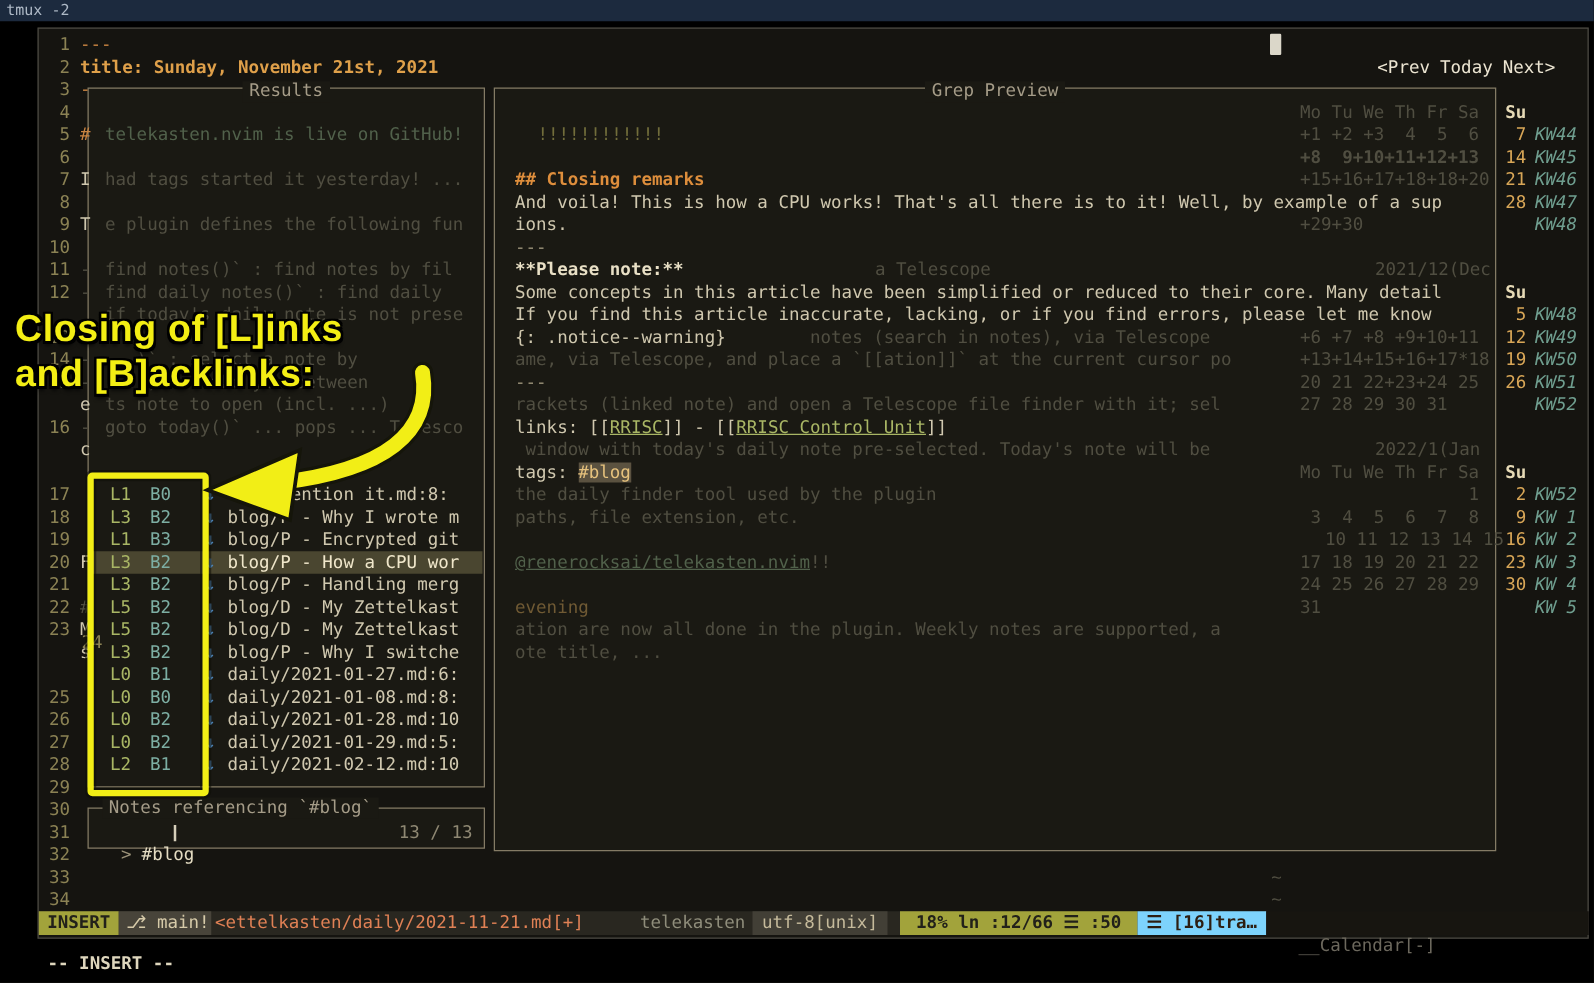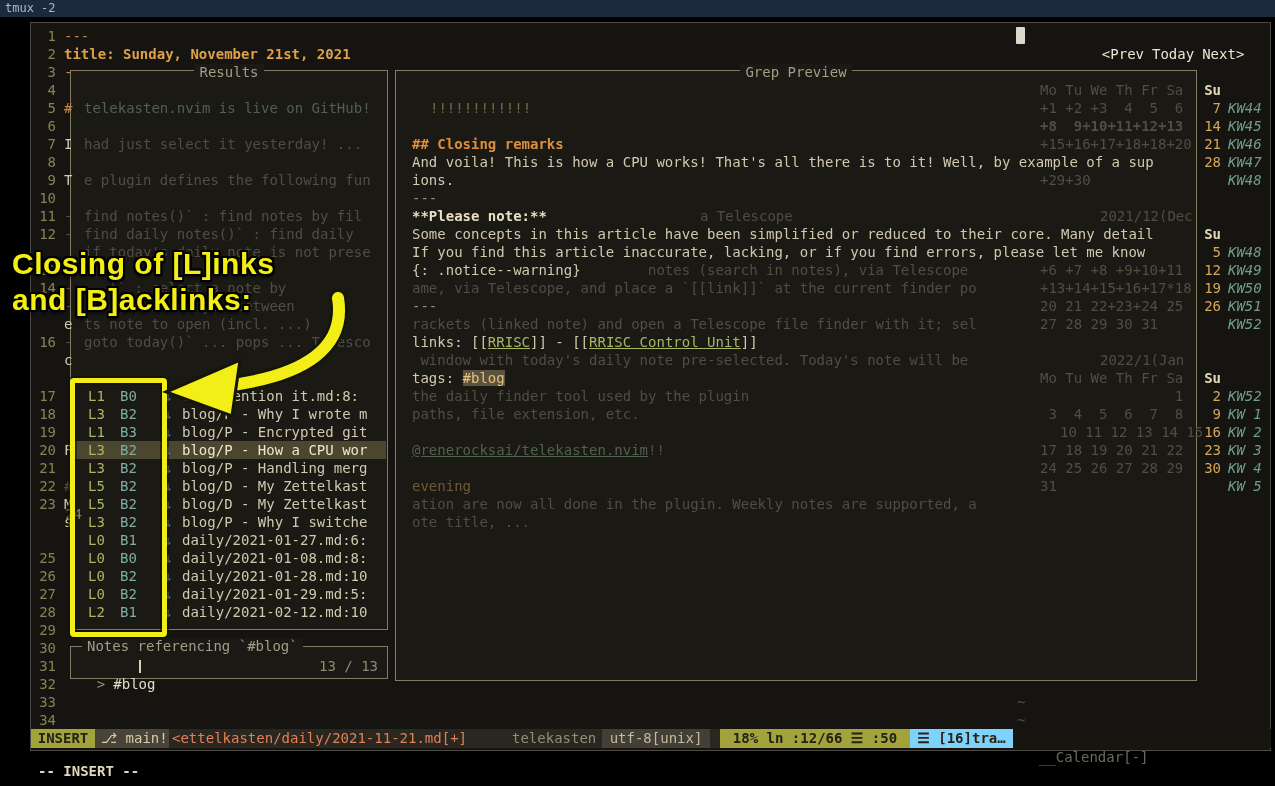--- a/index.html
+++ b/index.html
@@ -92,41 +92,41 @@
 <div class="win prompt-win"></div>
 
 <div id="lines-layer">
     <div class="line" style="left: 64px; top: 27px;"><span class="c-orange">---</span></div>
     <div class="line" style="left: 64px; top: 45px;"><span class="c-title">title: Sunday, November 21st, 2021</span></div>
     <div class="line" style="left: 64px; top: 63px;"><span class="c-orange">-</span></div>
     <div class="line" style="left: 64px; top: 99px;"><span class="c-orange">#</span></div>
     <div class="line" style="left: 84px; top: 99px;"><span class="c-dimgreen">telekasten.nvim is live on GitHub!</span></div>
     <div class="line" style="left: 430px; top: 99px;"><span class="c-dimy">!!!!!!!!!!!!</span></div>
     <div class="line" style="left: 64px; top: 135px;"><span class="c-fg">I</span></div>
-    <div class="line" style="left: 84px; top: 135px;"><span class="c-dim">had just select it yesterday! ...</span></div>
+    <div class="line" style="left: 84px; top: 135px;"><span class="c-dim">had tags started it yesterday! ...</span></div>
     <div class="line" style="left: 412px; top: 135px;"><span class="c-heading">## Closing remarks</span></div>
     <div class="line" style="left: 412px; top: 153px;"><span class="c-fg">And voila! This is how a CPU works! That's all there is to it! Well, by example of a sup</span></div>
     <div class="line" style="left: 64px; top: 171px;"><span class="c-fg">T</span></div>
     <div class="line" style="left: 84px; top: 171px;"><span class="c-dim">e plugin defines the following fun</span></div>
     <div class="line" style="left: 412px; top: 171px;"><span class="c-fg">ions.</span></div>
     <div class="line" style="left: 412px; top: 189px;"><span class="c-punct">---</span></div>
     <div class="line" style="left: 64px; top: 207px;"><span class="c-dim">-</span></div>
     <div class="line" style="left: 84px; top: 207px;"><span class="c-dim">find notes()` : find notes by fil</span></div>
     <div class="line" style="left: 412px; top: 207px;"><span class="c-bold">**Please note:**</span></div>
     <div class="line" style="left: 700px; top: 207px;"><span class="c-dim">a Telescope</span></div>
     <div class="line" style="left: 64px; top: 225px;"><span class="c-dim">-</span></div>
     <div class="line" style="left: 84px; top: 225px;"><span class="c-dim">find daily notes()` : find daily</span></div>
     <div class="line" style="left: 412px; top: 225px;"><span class="c-fg">Some concepts in this article have been simplified or reduced to their core. Many detail</span></div>
     <div class="line" style="left: 84px; top: 243px;"><span class="c-dim">if today's daily note is not prese</span></div>
     <div class="line" style="left: 412px; top: 243px;"><span class="c-fg">If you find this article inaccurate, lacking, or if you find errors, please let me know</span></div>
     <div class="line" style="left: 412px; top: 261px;"><span class="c-fg">{: .notice--warning}</span></div>
     <div class="line" style="left: 648px; top: 261px;"><span class="c-dim">notes (search in notes), via Telescope</span></div>
     <div class="line" style="left: 64px; top: 279px;"><span class="c-dim">-</span></div>
     <div class="line" style="left: 84px; top: 279px;"><span class="c-dim">...)` : select a note by</span></div>
-    <div class="line" style="left: 412px; top: 279px;"><span class="c-dim">ame, via Telescope, and place a `[[link]]` at the current finder po</span></div>
+    <div class="line" style="left: 412px; top: 279px;"><span class="c-dim">ame, via Telescope, and place a `[[ation]]` at the current cursor po</span></div>
     <div class="line" style="left: 64px; top: 297px;"><span class="c-dim">-</span></div>
     <div class="line" style="left: 84px; top: 297px;"><span class="c-dim">...()` : take you between</span></div>
     <div class="line" style="left: 412px; top: 297px;"><span class="c-punct">---</span></div>
     <div class="line" style="left: 64px; top: 315px;"><span class="c-fg">e</span></div>
     <div class="line" style="left: 84px; top: 315px;"><span class="c-dim">ts note to open (incl. ...)</span></div>
     <div class="line" style="left: 412px; top: 315px;"><span class="c-dim">rackets (linked note) and open a Telescope file finder with it; sel</span></div>
     <div class="line" style="left: 64px; top: 333px;"><span class="c-dim">-</span></div>
     <div class="line" style="left: 84px; top: 333px;"><span class="c-dim">goto today()` ... pops ... Telesco</span></div>
     <div class="line" style="left: 412px; top: 333px;"><span class="c-fg">links: [[</span><span class="c-link">RRISC</span><span class="c-fg">]] - [[</span><span class="c-link">RRISC Control Unit</span><span class="c-fg">]]</span></div>
     <div class="line" style="left: 64px; top: 351px;"><span class="c-fg">c</span></div>

